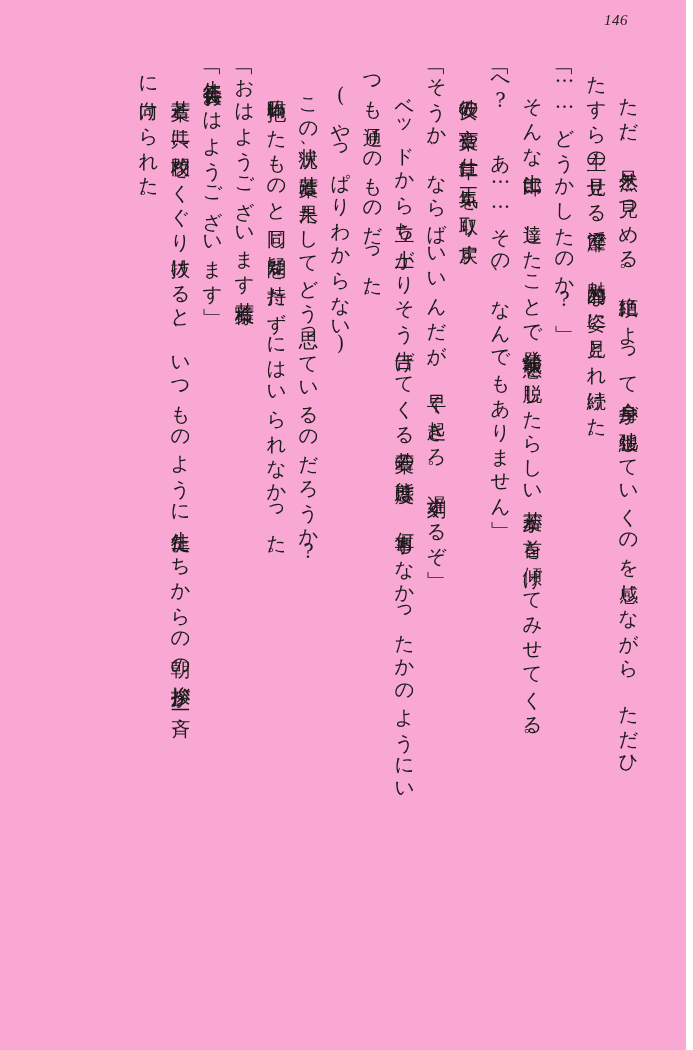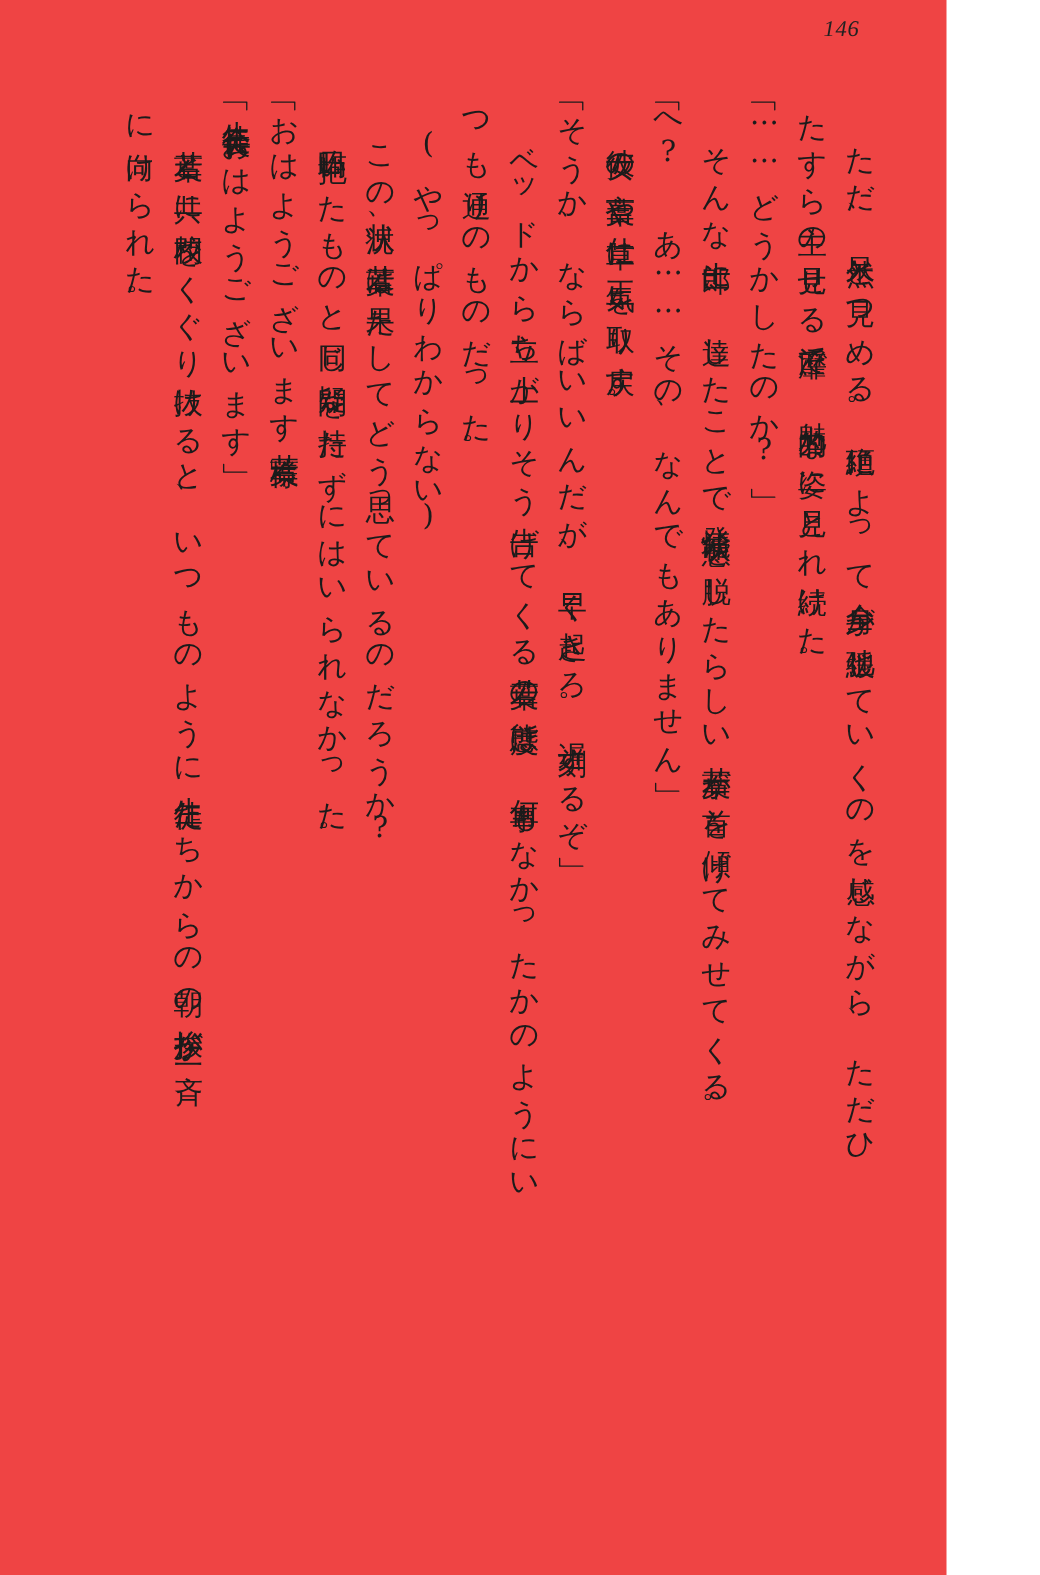--- a/index.html
+++ b/index.html
@@ -10,24 +10,24 @@
   body {
     width: 693px;
     height: 1050px;
     font-family: "Liberation Serif", "DejaVu Serif", serif;
     color: #1a1a1a;
     overflow: hidden;
     position: relative;
   }
   .page {
     position: relative;
-    width: 631px;
+    width: 686px;
     height: 1050px;
     box-sizing: border-box;
-    background: #ef4444;
+    background: #f9a8d4;
   }
   .page-number {
     position: absolute;
     top: 12px;
     right: 58px;
     font-size: 15px;
     font-style: italic;
     font-family: "Liberation Serif", "DejaVu Serif", serif;
     letter-spacing: 0.5px;
     color: #222;

